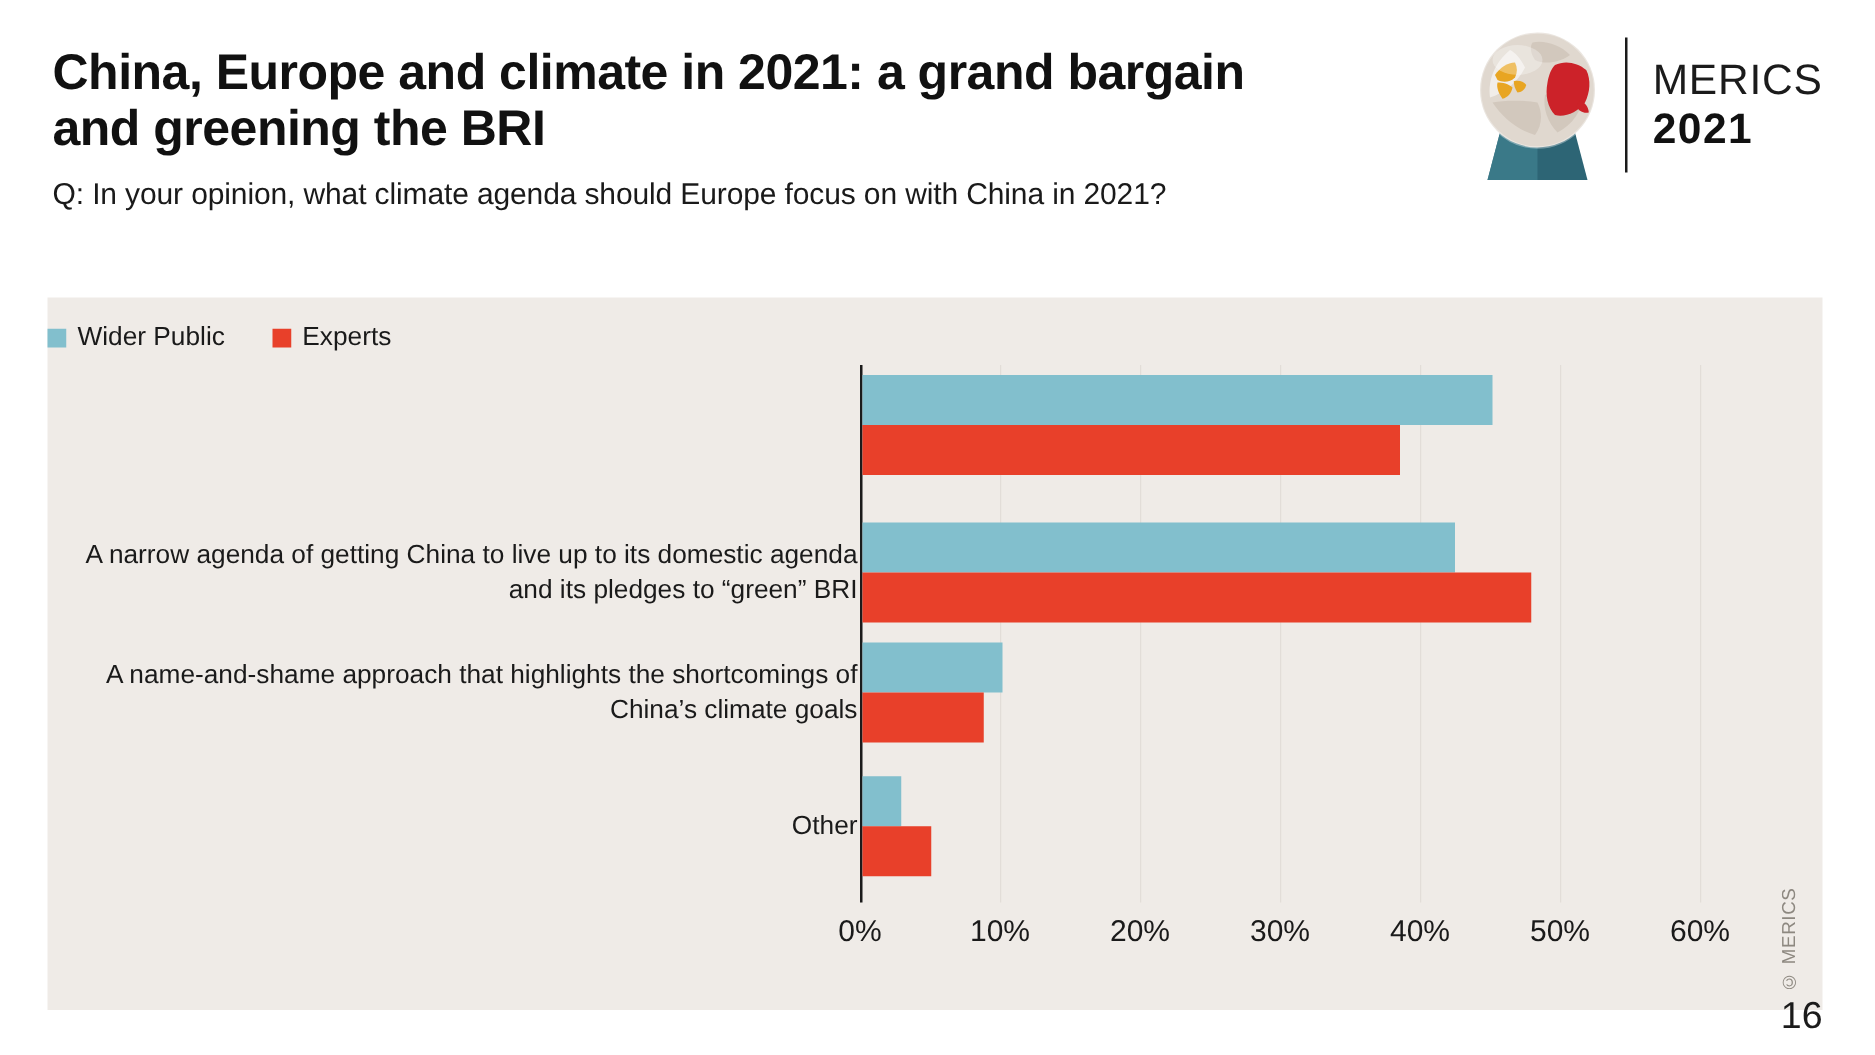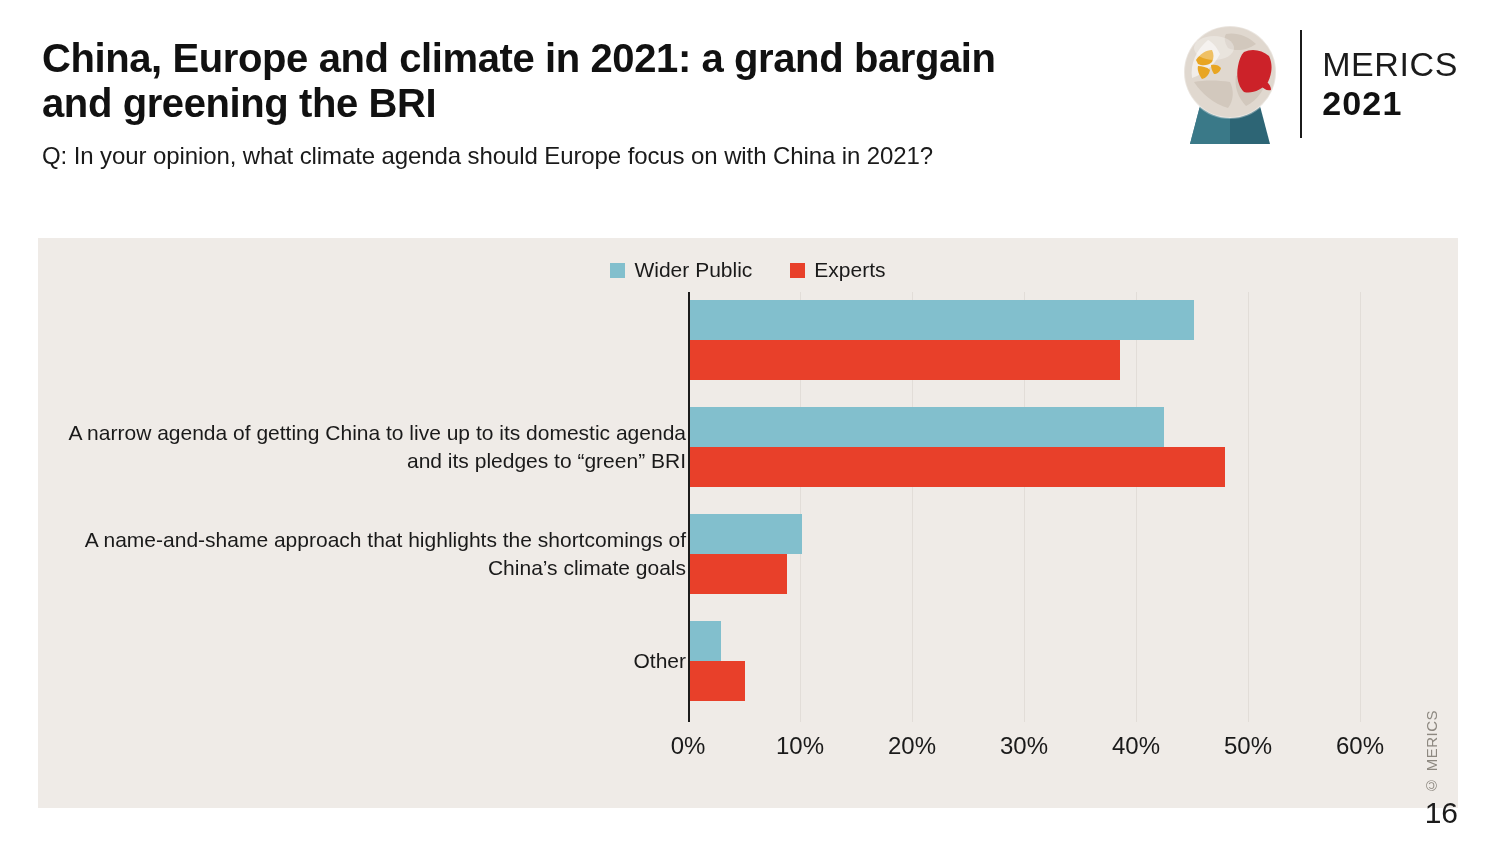--- a/index.html
+++ b/index.html
@@ -44,21 +44,21 @@
 
   
   .panel {
     position: absolute; left: 38px; top: 238px;
     width: 1420px; height: 570px;
     background: #efebe7;
   }
 
   .legend {
     position: absolute; left: 0; top: 20px; width: 100%;
-    display: flex; justify-content: center; align-items: center; gap: 38px;
+    display: flex; align-items: center; gap: 38px;
   }
   .legend-item { display: flex; align-items: center; gap: 9px; }
   .legend-swatch { width: 15px; height: 15px; display: inline-block; }
   .legend-label { font-size: 21px; color: #1a1a1a; }
 
   .plot { position: absolute; left: 0; top: 54px; width: 1420px; height: 516px; }
 
   
   .grid { position: absolute; left: 0; top: 0; width: 100%; height: 430px; }
   .gridline {
@@ -163,21 +163,21 @@
           <div class="gridline" style="left: 1322px;"></div>
         </div>
       <div class="axis"></div>
       <div id="rows">
           <div class="cat-row" style="top: 8px; height: 107px;">
             <div class="bars">
               <div class="bar blue" title="Wider Public: 45%" style="width: 504px; height: 40px;"></div>
               <div class="bar red" title="Experts: 38.4%" style="width: 430.08px; height: 40px;"></div>
             </div>
           </div>
-          <div class="cat-row" style="top: 115px; height: 107px;">
+          <div class="cat-row" style="top: 126px; height: 107px;">
             <div class="cat-label" style="top: 26px; transform: translateY(-50%); margin-top: 14px;">A narrow agenda of getting China to live up to its domestic agenda and its pledges to “green” BRI</div>
             <div class="bars">
               <div class="bar blue" title="Wider Public: 42.3%" style="width: 473.76px; height: 40px;"></div>
               <div class="bar red" title="Experts: 47.8%" style="width: 535.36px; height: 40px;"></div>
             </div>
           </div>
           <div class="cat-row" style="top: 222px; height: 107px; padding-left: 28px;">
             <div class="cat-label" style="top: 26px; transform: translateY(-50%); margin-top: 14px;">A name-and-shame approach that highlights the shortcomings of China’s climate goals</div>
             <div class="bars">
               <div class="bar blue" title="Wider Public: 10%" style="width: 112px; height: 40px;"></div>

